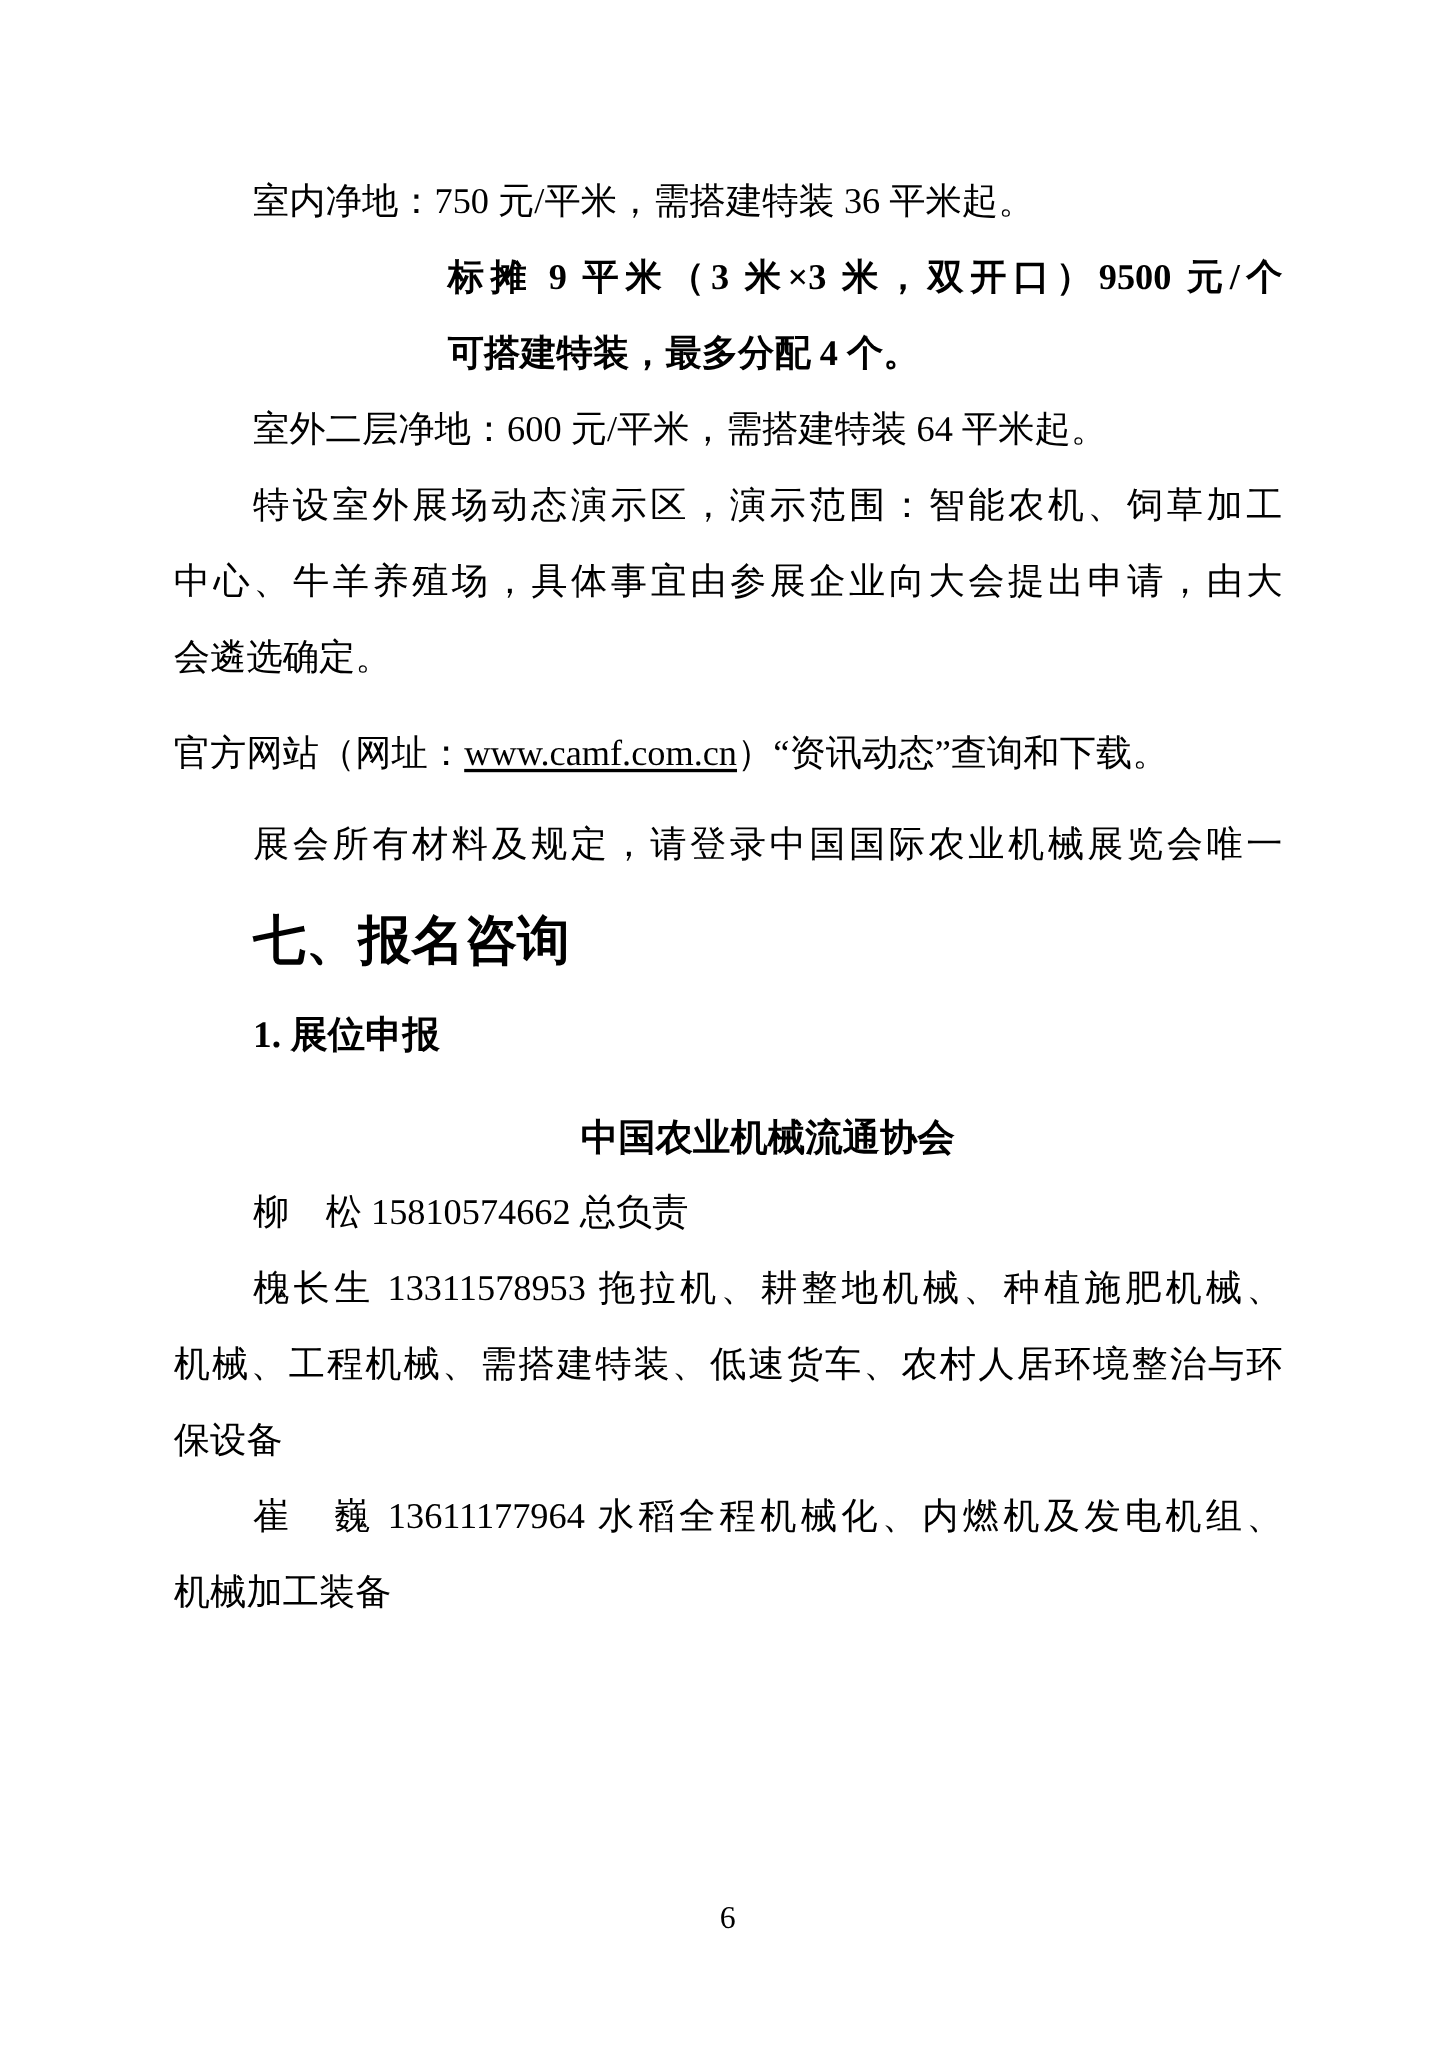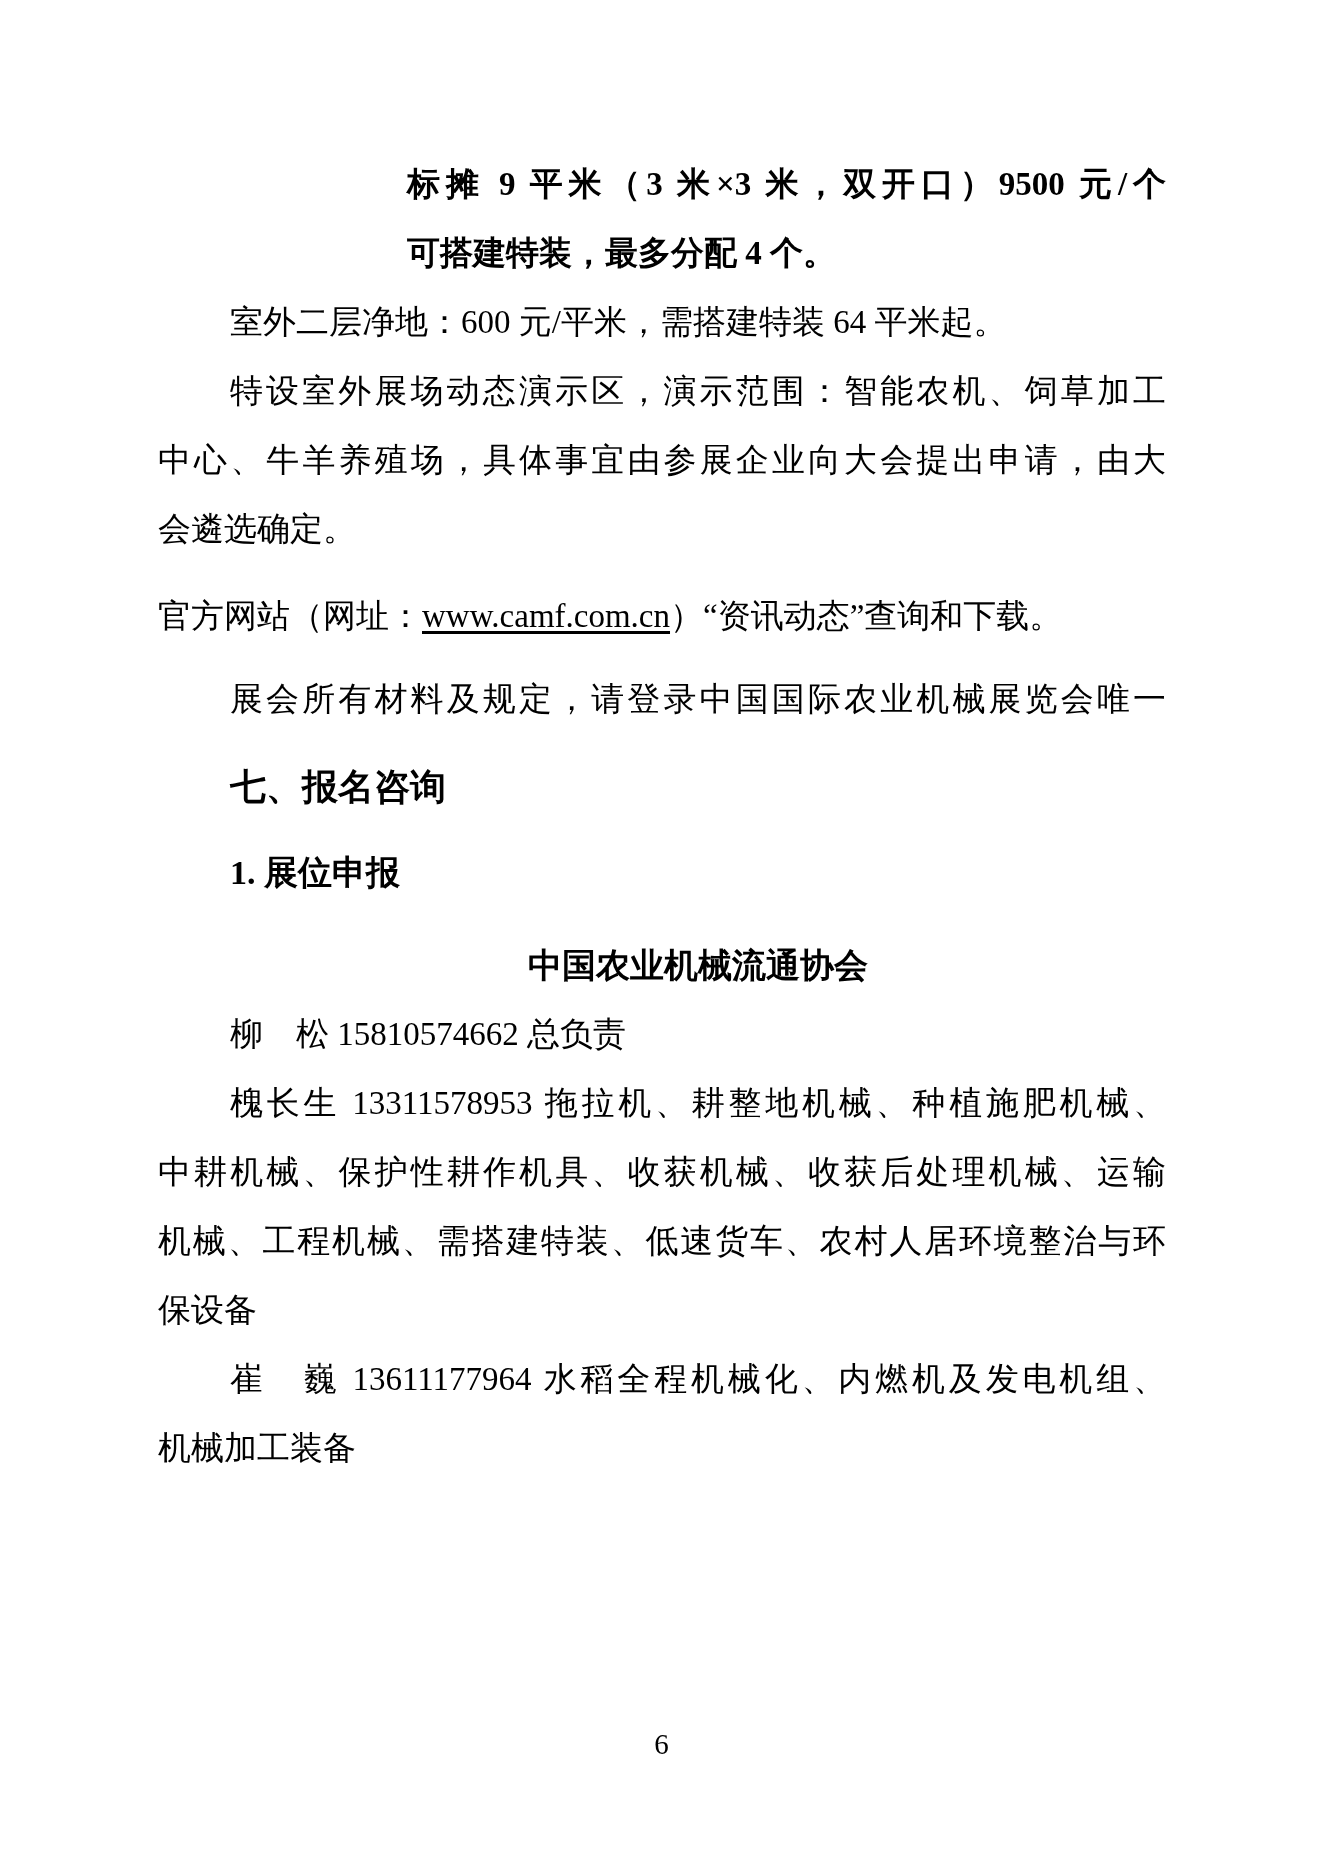--- a/index.html
+++ b/index.html
@@ -32,21 +32,21 @@
   }
   .ind  { padding-left: 72px; }
   .hang { padding-left: 249px; font-weight: bold; }
   .mt14 { margin-top: 14px; }
   .mt18 { margin-top: 18px; }
   .mt17 { margin-top: 17px; }
   .mt24 { margin-top: 24px; text-align: center; }
   .h-sans {
     font-family: "Liberation Sans", "DejaVu Sans", sans-serif;
     font-weight: bold;
-    font-size: 36px;
+    font-size: 48px;
   }
   .h-serif {
     font-weight: bold;
     font-size: 34px;
   }
   .url {
     text-decoration: underline;
     text-underline-offset: 4px;
   }
   .page-num {
@@ -58,38 +58,38 @@
     font-size: 29px;
     line-height: 29px;
   }
 </style>
 </head>
 <body>
 
 <div class="page">
   <div class="content">
 
+    <div class="line ind">室内净地：750 元/平米，需搭建特装 36 平米起。</div>
     <div class="line hang just">标摊 9 平米（3 米×3 米，双开口）9500 元/个</div>
     <div class="line hang">可搭建特装，最多分配 4 个。</div>
     <div class="line ind">室外二层净地：600 元/平米，需搭建特装 64 平米起。</div>
 
     <div class="line ind just">特设室外展场动态演示区，演示范围：智能农机、饲草加工</div>
     <div class="line just">中心、牛羊养殖场，具体事宜由参展企业向大会提出申请，由大</div>
     <div class="line">会遴选确定。</div>
 
     <div class="line mt18"><span>官方网站（网址：</span><span class="url">www.camf.com.cn</span><span>）“资讯动态”查询和下载。</span></div>
     <div class="line ind just mt14">展会所有材料及规定，请登录中国国际农业机械展览会唯一</div>
 
     <div class="line ind h-sans mt18">七、报名咨询</div>
     <div class="line ind h-serif mt17">1. 展位申报</div>
     <div class="line ind h-serif mt24">中国农业机械流通协会</div>
 
     <div class="line ind">柳  松 15810574662 总负责</div>
     <div class="line ind just">槐长生 13311578953 拖拉机、耕整地机械、种植施肥机械、</div>
-    <div class="line just">中耕机械、保护性耕作机具、收获机械、收获后处理机械、运输</div>
     <div class="line just">机械、工程机械、需搭建特装、低速货车、农村人居环境整治与环</div>
     <div class="line">保设备</div>
     <div class="line ind just">崔  巍 13611177964 水稻全程机械化、内燃机及发电机组、</div>
     <div class="line">机械加工装备</div>
 
   </div>
 
   <div class="page-num">6</div>
 </div>
 

